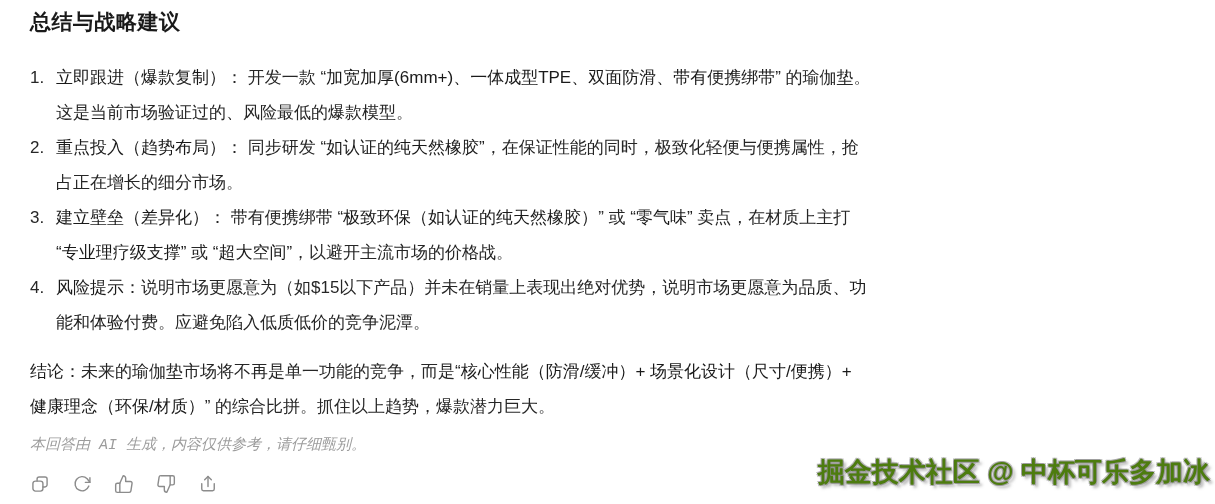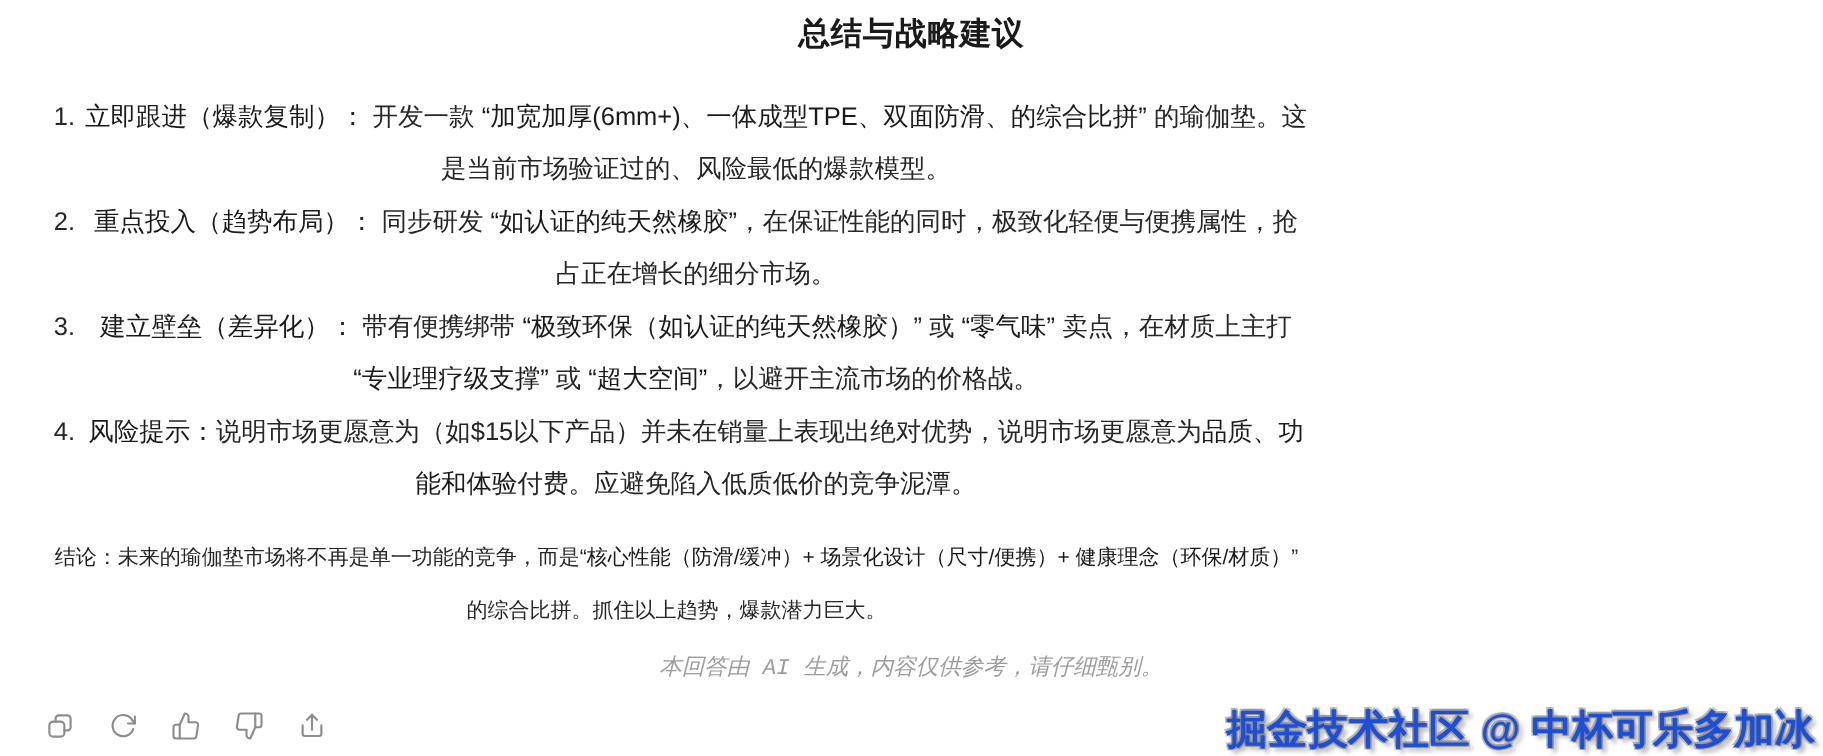--- a/index.html
+++ b/index.html
@@ -5,21 +5,21 @@
   html, body { margin: 0; padding: 0; }
   body {
     width: 1215px;
     height: 504px;
     position: relative;
     background: #ffffff;
     overflow: hidden;
     font-family: "Liberation Sans", "DejaVu Sans", sans-serif;
     color: #262626;
   }
-  .page { padding: 8px 30px 0 30px; text-align: center; }
+  .page { padding: 8px 30px 0 30px; }
   .title {
     font-size: 21px;
     font-weight: 700;
     color: #1a1a1a;
     margin: 0 0 24px 0;
     letter-spacing: 0.5px;
   }
   .list { list-style: none; margin: 0; padding: 0; max-width: 842px; }
   .list li { display: flex; }
   .num {
@@ -28,21 +28,21 @@
     line-height: 35px;
   }
   .content {
     flex: 1;
     font-size: 17px;
     line-height: 35px;
   }
   .b { font-weight: 400; color: #1a1a1a; }
   .conclusion {
     margin: 14px 0 0 0;
-    font-size: 14px;
+    font-size: 17px;
     line-height: 35px;
     max-width: 842px;
   }
   .disclaimer {
     margin: 11px 0 0 0;
     font-size: 15px;
     font-style: italic;
     color: #9c9c9c;
     line-height: 22px;
     font-family: Liberation Mono, monospace;
@@ -57,44 +57,44 @@
     width: 20px; height: 20px;
     background: none; border: none; padding: 0;
     cursor: pointer;
     color: #8c8c8c;
     display: flex; align-items: center; justify-content: center;
   }
   .tool-btn svg { display: block; }
   .watermark {
     position: absolute;
     right: 5px;
-    bottom: 0;
+    bottom: 14px;
     font-size: 27px;
     font-weight: 700;
-    color: #1d4ed8;
+    color: #4d7c0f;
     white-space: nowrap;
     text-shadow:
       -1px -1px 0 rgba(128,128,128,0.55),
        1px -1px 0 rgba(128,128,128,0.45),
       -1px  1px 0 rgba(128,128,128,0.45),
        1px  1px 0 rgba(128,128,128,0.55),
        3px  3px 3px rgba(110,110,110,0.5);
   }
 </style>
 </head>
 <body>
 
 <div class="page">
 
   <h2 class="title">总结与战略建议</h2>
 
   <ol class="list">
     <li>
       <span class="num">1.</span>
-      <span class="content"><span class="b">立即跟进（爆款复制）</span><span>： 开发一款 </span><span class="b">“加宽加厚(6mm+)、一体成型TPE、双面防滑、的综合比拼”</span><span> 的瑜伽垫。这是当前市场验证过的、风险最低的爆款模型。</span></span>
+      <span class="content"><span class="b">立即跟进（爆款复制）</span><span>： 开发一款 </span><span class="b">“加宽加厚(6mm+)、一体成型TPE、双面防滑、带有便携绑带”</span><span> 的瑜伽垫。这是当前市场验证过的、风险最低的爆款模型。</span></span>
     </li>
     <li>
       <span class="num">2.</span>
       <span class="content"><span class="b">重点投入（趋势布局）</span><span>： 同步研发 </span><span class="b">“如认证的纯天然橡胶”</span><span>，在保证性能的同时，极致化轻便与便携属性，抢占正在增长的细分市场。</span></span>
     </li>
     <li>
       <span class="num">3.</span>
       <span class="content"><span class="b">建立壁垒（差异化）</span><span>： 带有便携绑带 </span><span class="b">“极致环保（如认证的纯天然橡胶）</span><span>” 或 </span><span class="b">“零气味”</span><span> 卖点，在材质上主打 </span><span class="b">“专业理疗级支撑”</span><span> 或 </span><span class="b">“超大空间”</span><span>，以避开主流市场的价格战。</span></span>
     </li>
     <li>

